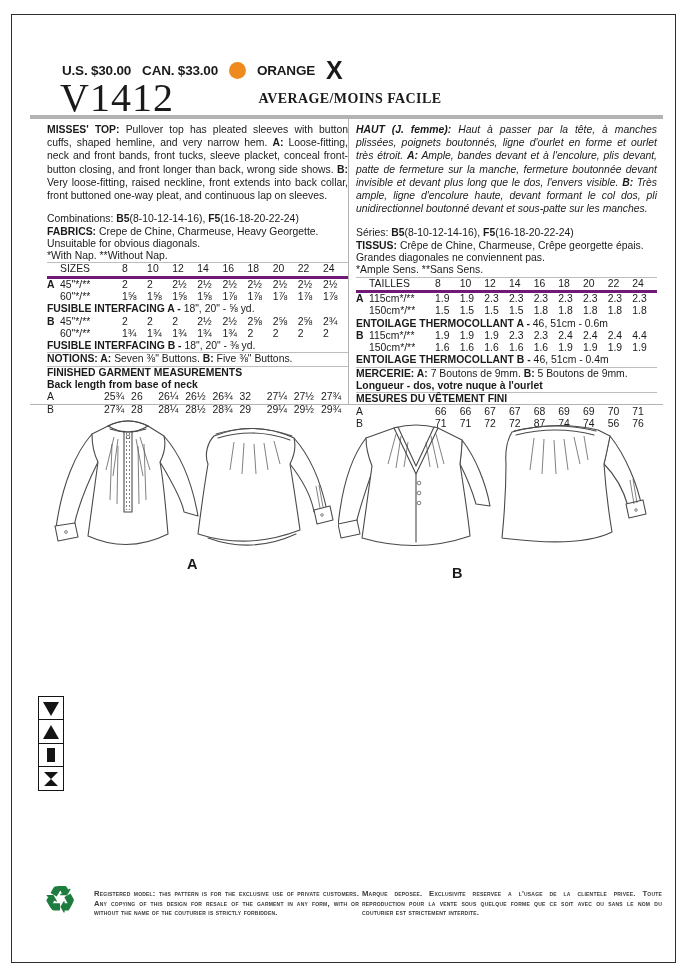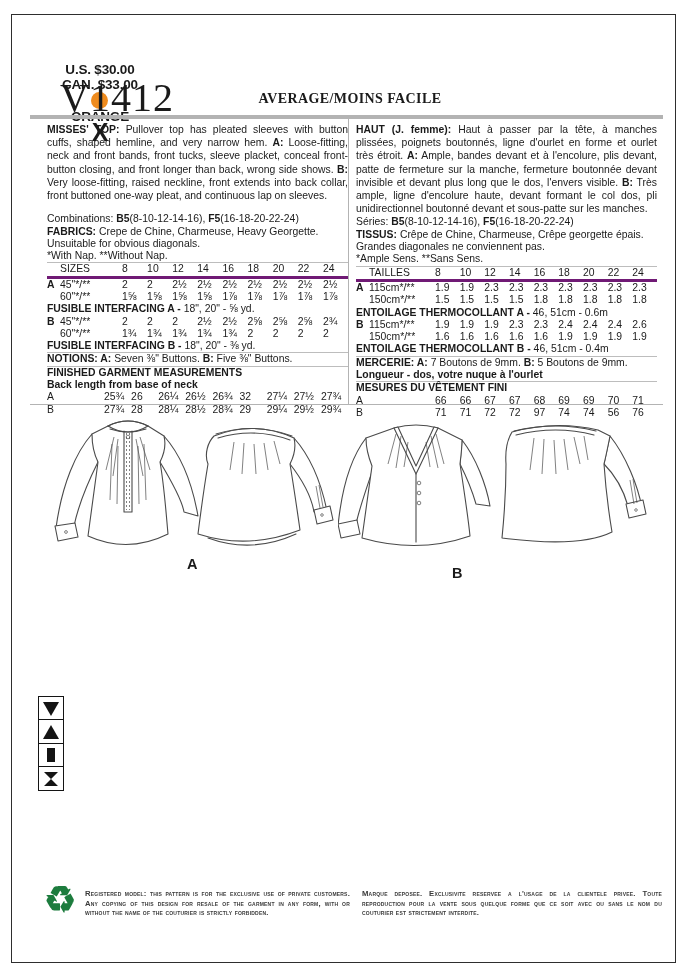--- a/index.html
+++ b/index.html
@@ -1,36 +1,36 @@
 <!DOCTYPE html>
 <html><head>
 <meta charset="utf-8">
 <style>
   html,body{margin:0;padding:0;background:#fff;}
   .page{position:relative;width:694px;height:980px;background:#fff;overflow:hidden;
         font-family:"Liberation Sans",sans-serif;color:#1a1a1a;}
   .frame{position:absolute;left:11px;top:14px;width:663px;height:947px;border:1.5px solid #2e2e2e;}
 
   
-  .price-line{position:absolute;left:62px;top:62px;display:flex;align-items:center;
-              font-weight:bold;font-size:13.5px;letter-spacing:-0.2px;flex-direction:column;}
+  .price-line{position:absolute;left:62px;top:62px;display:flex;align-items:center;gap:11px;
+              font-weight:bold;font-size:13.5px;letter-spacing:-0.2px;}
   .dot{width:17px;height:17px;border-radius:50%;background:#ee8b1e;}
   .xmark{font-size:25px;font-weight:bold;line-height:17px;}
   .vnum{position:absolute;left:60px;top:74px;font-family:"Liberation Serif",serif;font-size:40px;letter-spacing:1px;}
   .difficulty{position:absolute;left:150px;top:91px;width:400px;text-align:center;
               font-family:"Liberation Serif",serif;font-weight:bold;font-size:14px;letter-spacing:0.4px;}
   .rule-header{position:absolute;left:30px;top:115px;width:633px;height:4px;background:#b3b3b3;}
   .divider{position:absolute;left:348px;top:119px;width:1px;height:286px;background:#b3b3b3;}
   .rule-bottom{position:absolute;left:30px;top:404px;width:633px;height:1px;background:#b3b3b3;}
 
   
   .col{position:absolute;top:123px;width:301px;font-size:10.4px;line-height:12.3px;}
   .col-en{left:47px;} .col-fr{left:356px;}
   .desc{text-align:justify;line-height:13.2px;margin:0 0 11px 0;}
-  .col-fr .desc{margin-bottom:1px;}
+  .col-fr .desc{margin-bottom:12px;font-style:italic;}
   .line{margin:0;}
   .trow{display:grid;grid-template-columns:13px 62px 1fr;}
   .col-fr .trow{grid-template-columns:13px 66px 1fr;}
   .trow.fin{grid-template-columns:13px 44px 1fr;}
   .col-fr .trow.fin{grid-template-columns:13px 66px 1fr;}
   .cells{display:grid;grid-template-columns:repeat(9,1fr);}
   .cells .c{text-align:left;}
   .hl-t{border-top:1px solid #bdbdbd;}
   .hl-b{border-bottom:3px solid #701a75;}
 
@@ -49,21 +49,21 @@
   .fbox{width:24px;height:23px;border:1.6px solid #141414;margin-top:-1.6px;
         display:flex;align-items:center;justify-content:center;background:#fff;}
   .fbox:first-child{margin-top:0;}
   .fbox svg{display:block;}
   .fglyph{fill:#141414;}
 
   
   .recycle{position:absolute;left:44px;top:882px;font-size:36px;line-height:36px;color:#1d7c3e;font-weight:bold;}
   .foot{position:absolute;top:889px;font-size:7.7px;line-height:9.6px;font-weight:bold;color:#3a3a3a;
         font-variant:small-caps;text-align:justify;letter-spacing:0.2px;}
-  .foot-en{left:85px;width:265px;}
+  .foot-en{left:94px;width:265px;}
   .foot-fr{left:362px;width:300px;}
 </style>
 </head>
 <body>
 
 <div class="page">
   <div class="frame"></div>
 
   <div class="price-line">
     <span>U.S. $30.00</span>
@@ -253,21 +253,21 @@
         <span>115cm*/**</span>
         <span class="cells">
           <span class="c">1.9</span>
           <span class="c">1.9</span>
           <span class="c">1.9</span>
           <span class="c">2.3</span>
           <span class="c">2.3</span>
           <span class="c">2.4</span>
           <span class="c">2.4</span>
           <span class="c">2.4</span>
-          <span class="c">2.6</span>
+          <span class="c">4.4</span>
         </span>
       </div>
     <div class="trow">
         <b></b>
         <span>150cm*/**</span>
         <span class="cells">
           <span class="c">1.6</span>
           <span class="c">1.6</span>
           <span class="c">1.6</span>
           <span class="c">1.6</span>
@@ -298,21 +298,21 @@
         </span>
       </div>
     <div class="trow fin">
         <span>B</span>
         <span></span>
         <span class="cells">
           <span class="c">71</span>
           <span class="c">71</span>
           <span class="c">72</span>
           <span class="c">72</span>
-          <span class="c">97</span>
+          <span class="c">87</span>
           <span class="c">74</span>
           <span class="c">74</span>
           <span class="c">56</span>
           <span class="c">76</span>
         </span>
       </div>
   </div>
 
   <svg class="viewA" width="300" height="165" viewBox="0 0 300 165">
 

